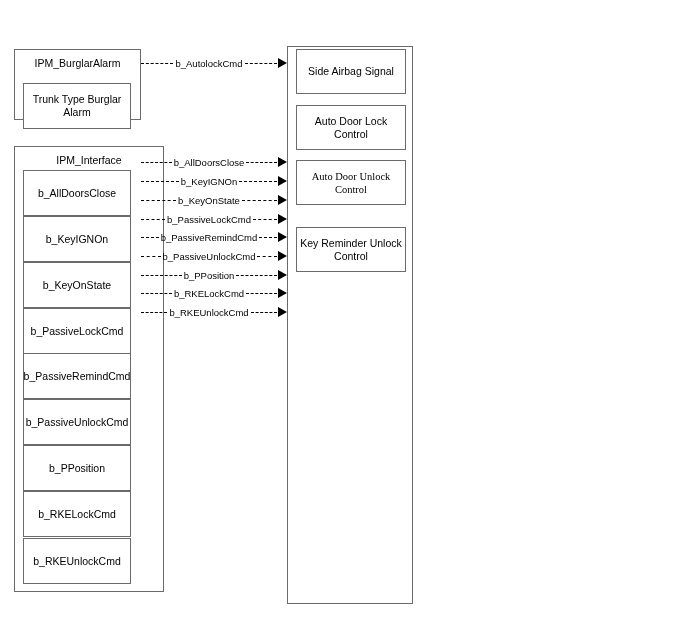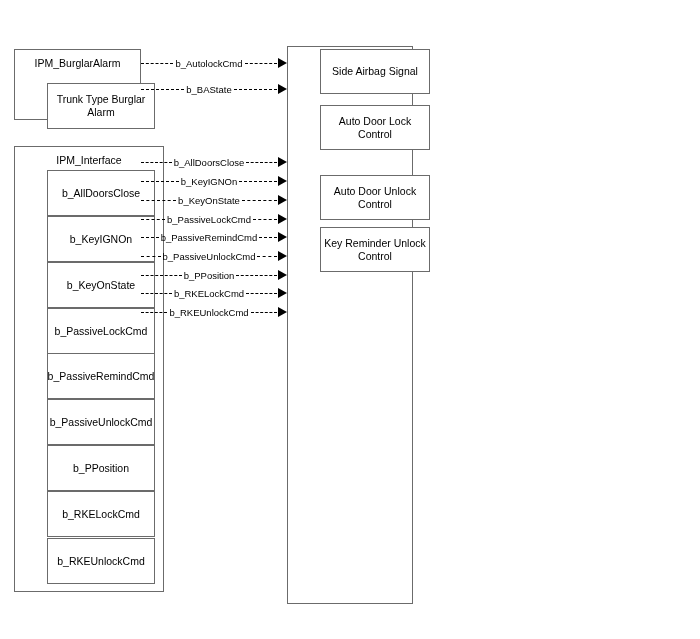--- a/index.html
+++ b/index.html
@@ -55,21 +55,20 @@
     border: 1px solid #6b6b6b;
     background: #ffffff;
     display: flex;
     align-items: center;
     justify-content: center;
     text-align: center;
     font-size: 10.5px;
     color: #000000;
     line-height: 13px;
     padding: 0 1px;
-    margin-left: 24px;
   }
   .box-left {
     left: 8px;
     width: 108px;
     height: 46px;
   }
   .box-right {
     left: 8px;
     width: 110px;
     height: 45px;
@@ -128,37 +127,31 @@
     <div class="box box-left" style="top:206px;">b_PassiveRemindCmd</div>
     <div class="box box-left" style="top:252px;">b_PassiveUnlockCmd</div>
     <div class="box box-left" style="top:298px;">b_PPosition</div>
     <div class="box box-left" style="top:344px;">b_RKELockCmd</div>
     <div class="box box-left" style="top:391px;">b_RKEUnlockCmd</div>
   </div>
 
   <div class="container" id="container-right">
     <div class="box box-right" style="top:2px;">Side Airbag Signal</div>
     <div class="box box-right" style="top:58px;">Auto Door Lock Control</div>
-    <div class="box box-right" style="top:128px;">Auto Door Unlock Control</div>
+    <div class="box box-right" style="top:113px;font-family:Liberation Serif, serif;">Auto Door Unlock Control</div>
     <div class="box box-right" style="top:180px;">Key Reminder Unlock Control</div>
   </div>
 
   <div class="signal" style="top:56px;">
     <span class="dash"></span>
     <span class="signal-label">b_AutolockCmd</span>
     <span class="dash"></span>
     <span class="arrowhead"></span>
   </div>
 
-  <div class="signal" style="top:82px;">
-    <span class="dash"></span>
-    <span class="signal-label">b_BAState</span>
-    <span class="dash"></span>
-    <span class="arrowhead"></span>
-  </div>
 
   <div class="signal" style="top:155px;">
     <span class="dash"></span>
     <span class="signal-label">b_AllDoorsClose</span>
     <span class="dash"></span>
     <span class="arrowhead"></span>
   </div>
 
   <div class="signal" style="top:174px;">
     <span class="dash"></span>

